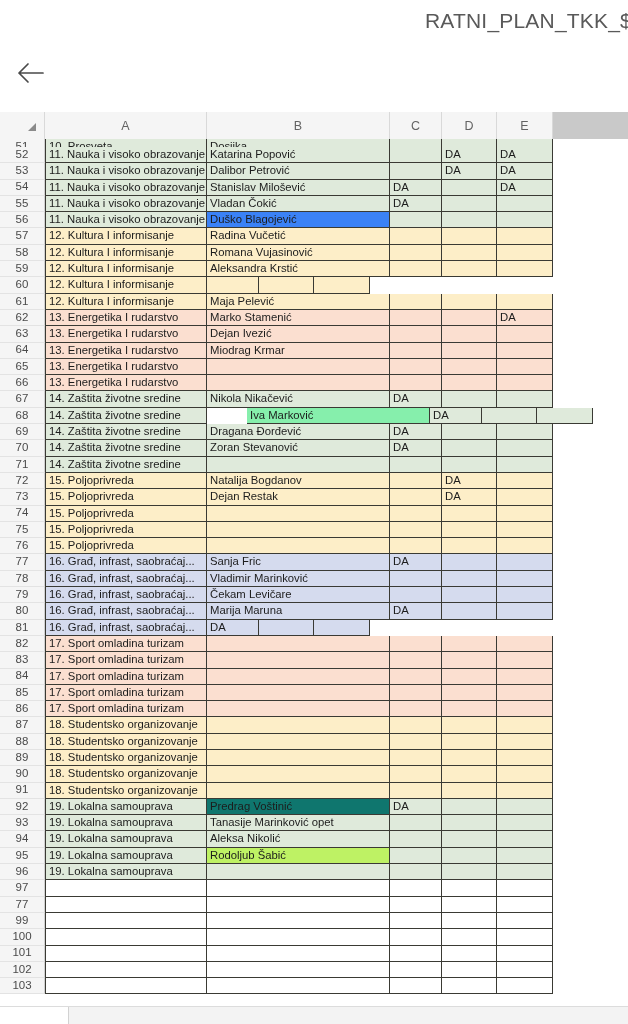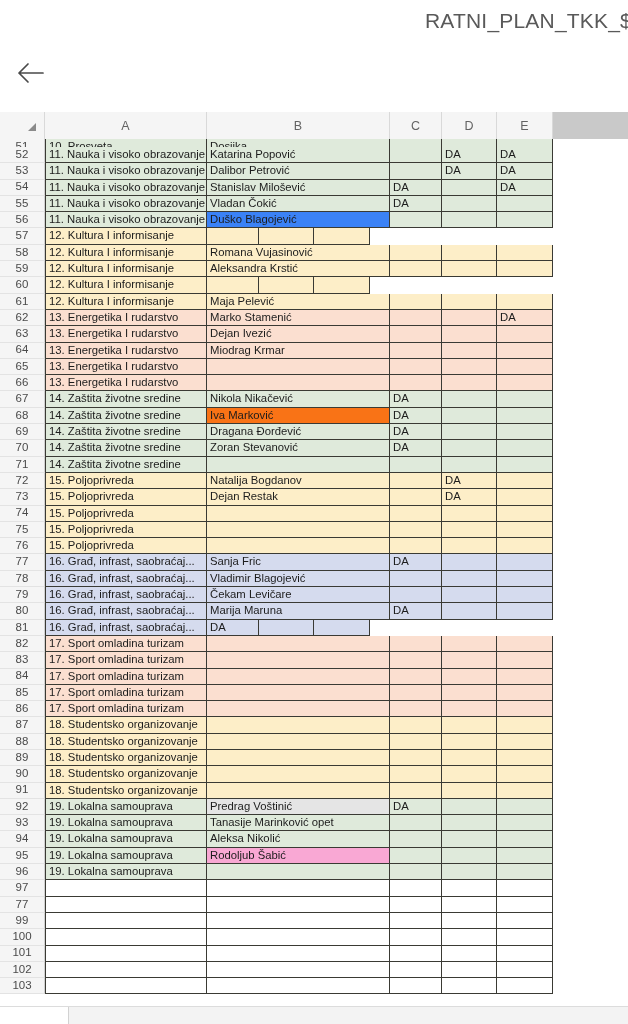--- a/index.html
+++ b/index.html
@@ -255,20 +255,21 @@
           <div class="cell c" style="background: rgb(223, 234, 219);"></div>
           <div class="cell d" style="background: rgb(223, 234, 219);"></div>
           <div class="cell e" style="background: rgb(223, 234, 219);"></div>
           <div class="tail"></div>
         </div>
       </div>
       <div>
         <div class="row">
           <div class="rh">57</div>
           <div class="cell a" style="background: rgb(253, 238, 200);">12. Kultura I informisanje</div>
+          <div class="cell b" style="background: rgb(253, 238, 200);">Radina Vučetić</div>
           <div class="cell c" style="background: rgb(253, 238, 200);"></div>
           <div class="cell d" style="background: rgb(253, 238, 200);"></div>
           <div class="cell e" style="background: rgb(253, 238, 200);"></div>
           <div class="tail"></div>
         </div>
       </div>
       <div>
         <div class="row">
           <div class="rh">58</div>
           <div class="cell a" style="background: rgb(253, 238, 200);">12. Kultura I informisanje</div>
@@ -374,21 +375,21 @@
           <div class="cell c" style="background: rgb(223, 234, 219);">DA</div>
           <div class="cell d" style="background: rgb(223, 234, 219);"></div>
           <div class="cell e" style="background: rgb(223, 234, 219);"></div>
           <div class="tail"></div>
         </div>
       </div>
       <div>
         <div class="row">
           <div class="rh">68</div>
           <div class="cell a" style="background: rgb(223, 234, 219);">14. Zaštita životne sredine</div>
-          <div class="cell b" style="background: #f97316;">Iva Marković</div>
+          <div class="cell b" style="background: #86efac; margin-left: 40px;">Iva Marković</div>
           <div class="cell c" style="background: rgb(223, 234, 219);">DA</div>
           <div class="cell d" style="background: rgb(223, 234, 219);"></div>
           <div class="cell e" style="background: rgb(223, 234, 219);"></div>
           <div class="tail"></div>
         </div>
       </div>
       <div>
         <div class="row">
           <div class="rh">69</div>
           <div class="cell a" style="background: rgb(223, 234, 219);">14. Zaštita životne sredine</div>
@@ -484,21 +485,21 @@
           <div class="cell c" style="background: rgb(213, 219, 238);">DA</div>
           <div class="cell d" style="background: rgb(213, 219, 238);"></div>
           <div class="cell e" style="background: rgb(213, 219, 238);"></div>
           <div class="tail"></div>
         </div>
       </div>
       <div>
         <div class="row">
           <div class="rh">78</div>
           <div class="cell a" style="background: rgb(213, 219, 238);">16. Građ, infrast, saobraćaj...</div>
-          <div class="cell b" style="background: rgb(213, 219, 238);">Vladimir Blagojević</div>
+          <div class="cell b" style="background: rgb(213, 219, 238);">Vladimir Marinković</div>
           <div class="cell c" style="background: rgb(213, 219, 238);"></div>
           <div class="cell d" style="background: rgb(213, 219, 238);"></div>
           <div class="cell e" style="background: rgb(213, 219, 238);"></div>
           <div class="tail"></div>
         </div>
       </div>
       <div>
         <div class="row">
           <div class="rh">79</div>
           <div class="cell a" style="background: rgb(213, 219, 238);">16. Građ, infrast, saobraćaj...</div>
@@ -637,21 +638,21 @@
           <div class="cell c" style="background: rgb(253, 238, 200);"></div>
           <div class="cell d" style="background: rgb(253, 238, 200);"></div>
           <div class="cell e" style="background: rgb(253, 238, 200);"></div>
           <div class="tail"></div>
         </div>
       </div>
       <div>
         <div class="row">
           <div class="rh">92</div>
           <div class="cell a" style="background: rgb(223, 234, 219);">19. Lokalna samouprava</div>
-          <div class="cell b" style="background: #e5e5e5;">Predrag Voštinić</div>
+          <div class="cell b" style="background: #0f766e;">Predrag Voštinić</div>
           <div class="cell c" style="background: rgb(223, 234, 219);">DA</div>
           <div class="cell d" style="background: rgb(223, 234, 219);"></div>
           <div class="cell e" style="background: rgb(223, 234, 219);"></div>
           <div class="tail"></div>
         </div>
       </div>
       <div>
         <div class="row">
           <div class="rh">93</div>
           <div class="cell a" style="background: rgb(223, 234, 219);">19. Lokalna samouprava</div>
@@ -670,21 +671,21 @@
           <div class="cell c" style="background: rgb(223, 234, 219);"></div>
           <div class="cell d" style="background: rgb(223, 234, 219);"></div>
           <div class="cell e" style="background: rgb(223, 234, 219);"></div>
           <div class="tail"></div>
         </div>
       </div>
       <div>
         <div class="row">
           <div class="rh">95</div>
           <div class="cell a" style="background: rgb(223, 234, 219);">19. Lokalna samouprava</div>
-          <div class="cell b" style="background: #f9a8d4;">Rodoljub Šabić</div>
+          <div class="cell b" style="background: #bef264;">Rodoljub Šabić</div>
           <div class="cell c" style="background: rgb(223, 234, 219);"></div>
           <div class="cell d" style="background: rgb(223, 234, 219);"></div>
           <div class="cell e" style="background: rgb(223, 234, 219);"></div>
           <div class="tail"></div>
         </div>
       </div>
       <div>
         <div class="row">
           <div class="rh">96</div>
           <div class="cell a" style="background: rgb(223, 234, 219);">19. Lokalna samouprava</div>

